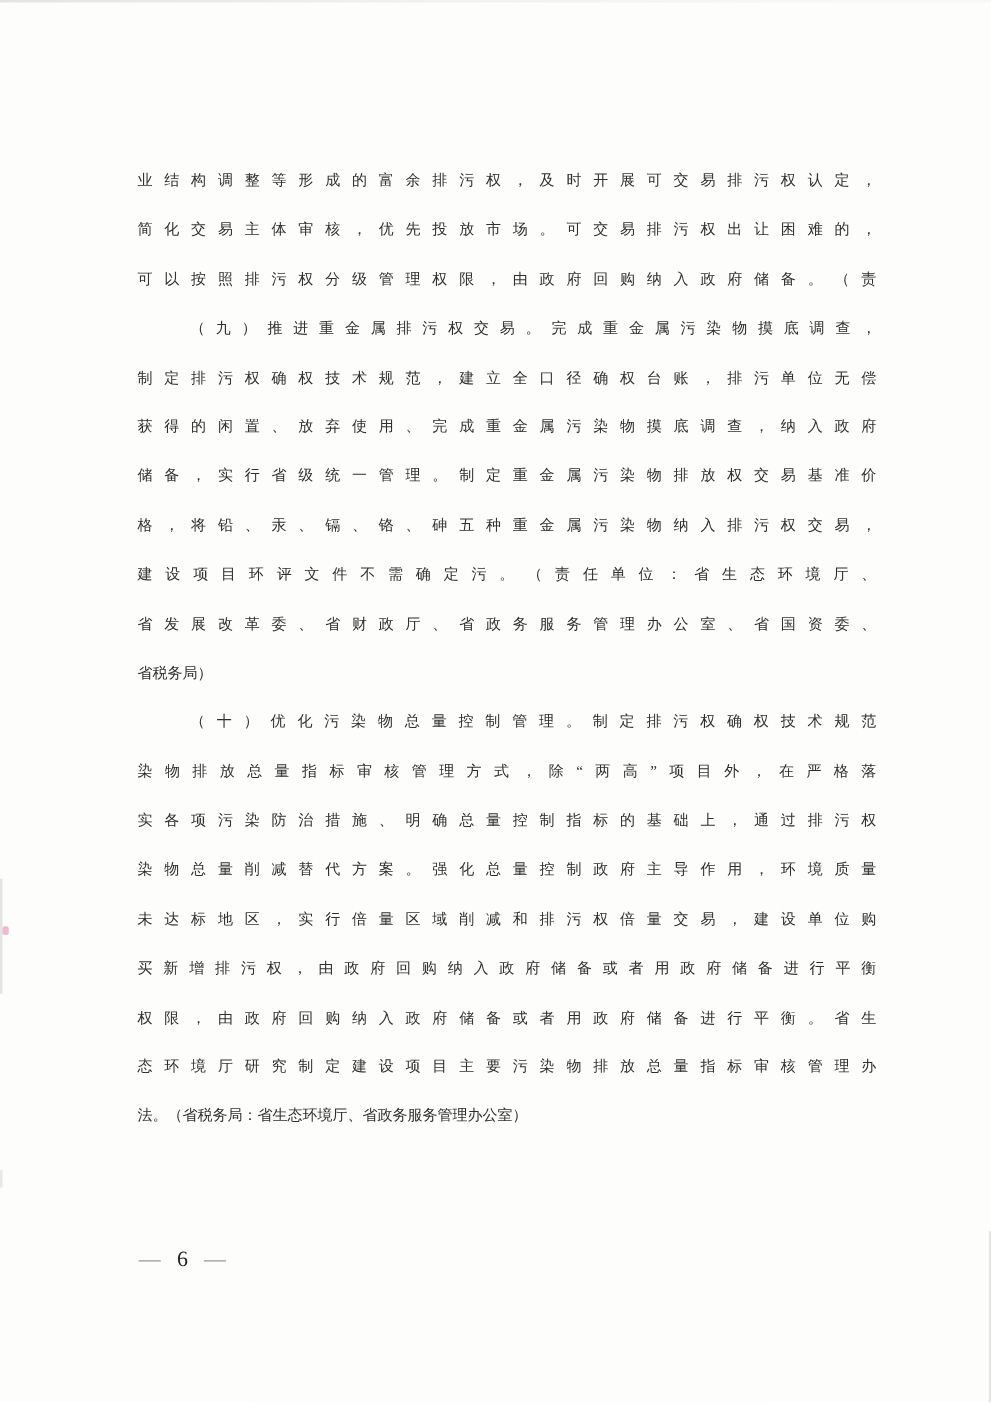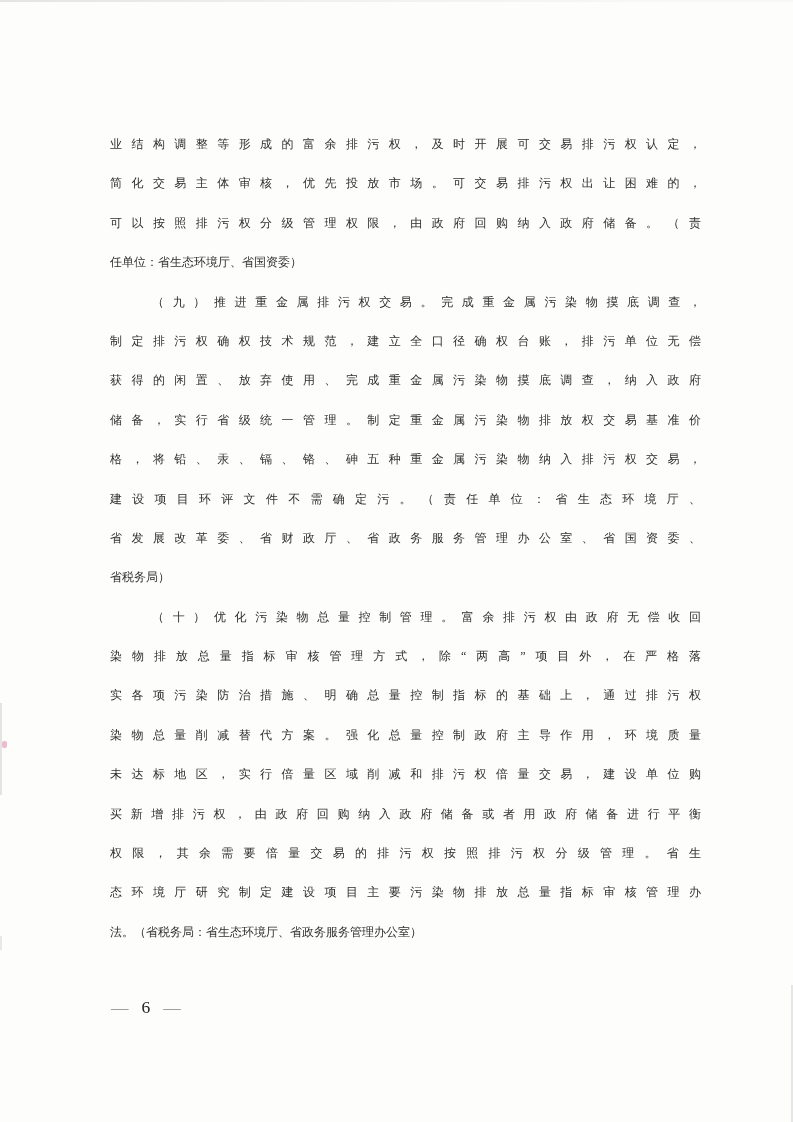--- a/index.html
+++ b/index.html
@@ -99,36 +99,35 @@
   <div class="scan-edge-top"></div>
   <div class="scan-edge-right"></div>
   <div class="scan-mark-left"></div>
   <div class="scan-mark-left-2"></div>
   <div class="scan-mark-pink"></div>
 
   <main class="textblock">
     <div class="line j">业结构调整等形成的富余排污权，及时开展可交易排污权认定，</div>
     <div class="line j">简化交易主体审核，优先投放市场。可交易排污权出让困难的，</div>
     <div class="line j">可以按照排污权分级管理权限，由政府回购纳入政府储备。（责</div>
-    <div class="line">任单位：省生态环境厅、省国资委）</div>
     <div class="line j indent">（九）推进重金属排污权交易。完成重金属污染物摸底调查，</div>
     <div class="line j">制定排污权确权技术规范，建立全口径确权台账，排污单位无偿</div>
     <div class="line j">获得的闲置、放弃使用、完成重金属污染物摸底调查，纳入政府</div>
     <div class="line j">储备，实行省级统一管理。制定重金属污染物排放权交易基准价</div>
     <div class="line j">格，将铅、汞、镉、铬、砷五种重金属污染物纳入排污权交易，</div>
     <div class="line j">建设项目环评文件不需确定污。（责任单位：省生态环境厅、</div>
     <div class="line j">省发展改革委、省财政厅、省政务服务管理办公室、省国资委、</div>
     <div class="line">省税务局）</div>
-    <div class="line j indent">（十）优化污染物总量控制管理。富余排污权由政府无偿收回</div>
+    <div class="line j indent">（十）优化污染物总量控制管理。制定排污权确权技术规范</div>
     <div class="line j">染物排放总量指标审核管理方式，除“两高”项目外，在严格落</div>
     <div class="line j">实各项污染防治措施、明确总量控制指标的基础上，通过排污权</div>
     <div class="line j">染物总量削减替代方案。强化总量控制政府主导作用，环境质量</div>
     <div class="line j">未达标地区，实行倍量区域削减和排污权倍量交易，建设单位购</div>
     <div class="line j">买新增排污权，由政府回购纳入政府储备或者用政府储备进行平衡</div>
-    <div class="line j">权限，其余需要倍量交易的排污权按照排污权分级管理。省生</div>
+    <div class="line j">权限，由政府回购纳入政府储备或者用政府储备进行平衡。省生</div>
     <div class="line j">态环境厅研究制定建设项目主要污染物排放总量指标审核管理办</div>
     <div class="line">法。（省税务局：省生态环境厅、省政务服务管理办公室）</div>
   </main>
 
   <footer class="pagefooter">
     <span class="dash">—</span>
     <span class="num">6</span>
     <span class="dash">—</span>
   </footer>
 

